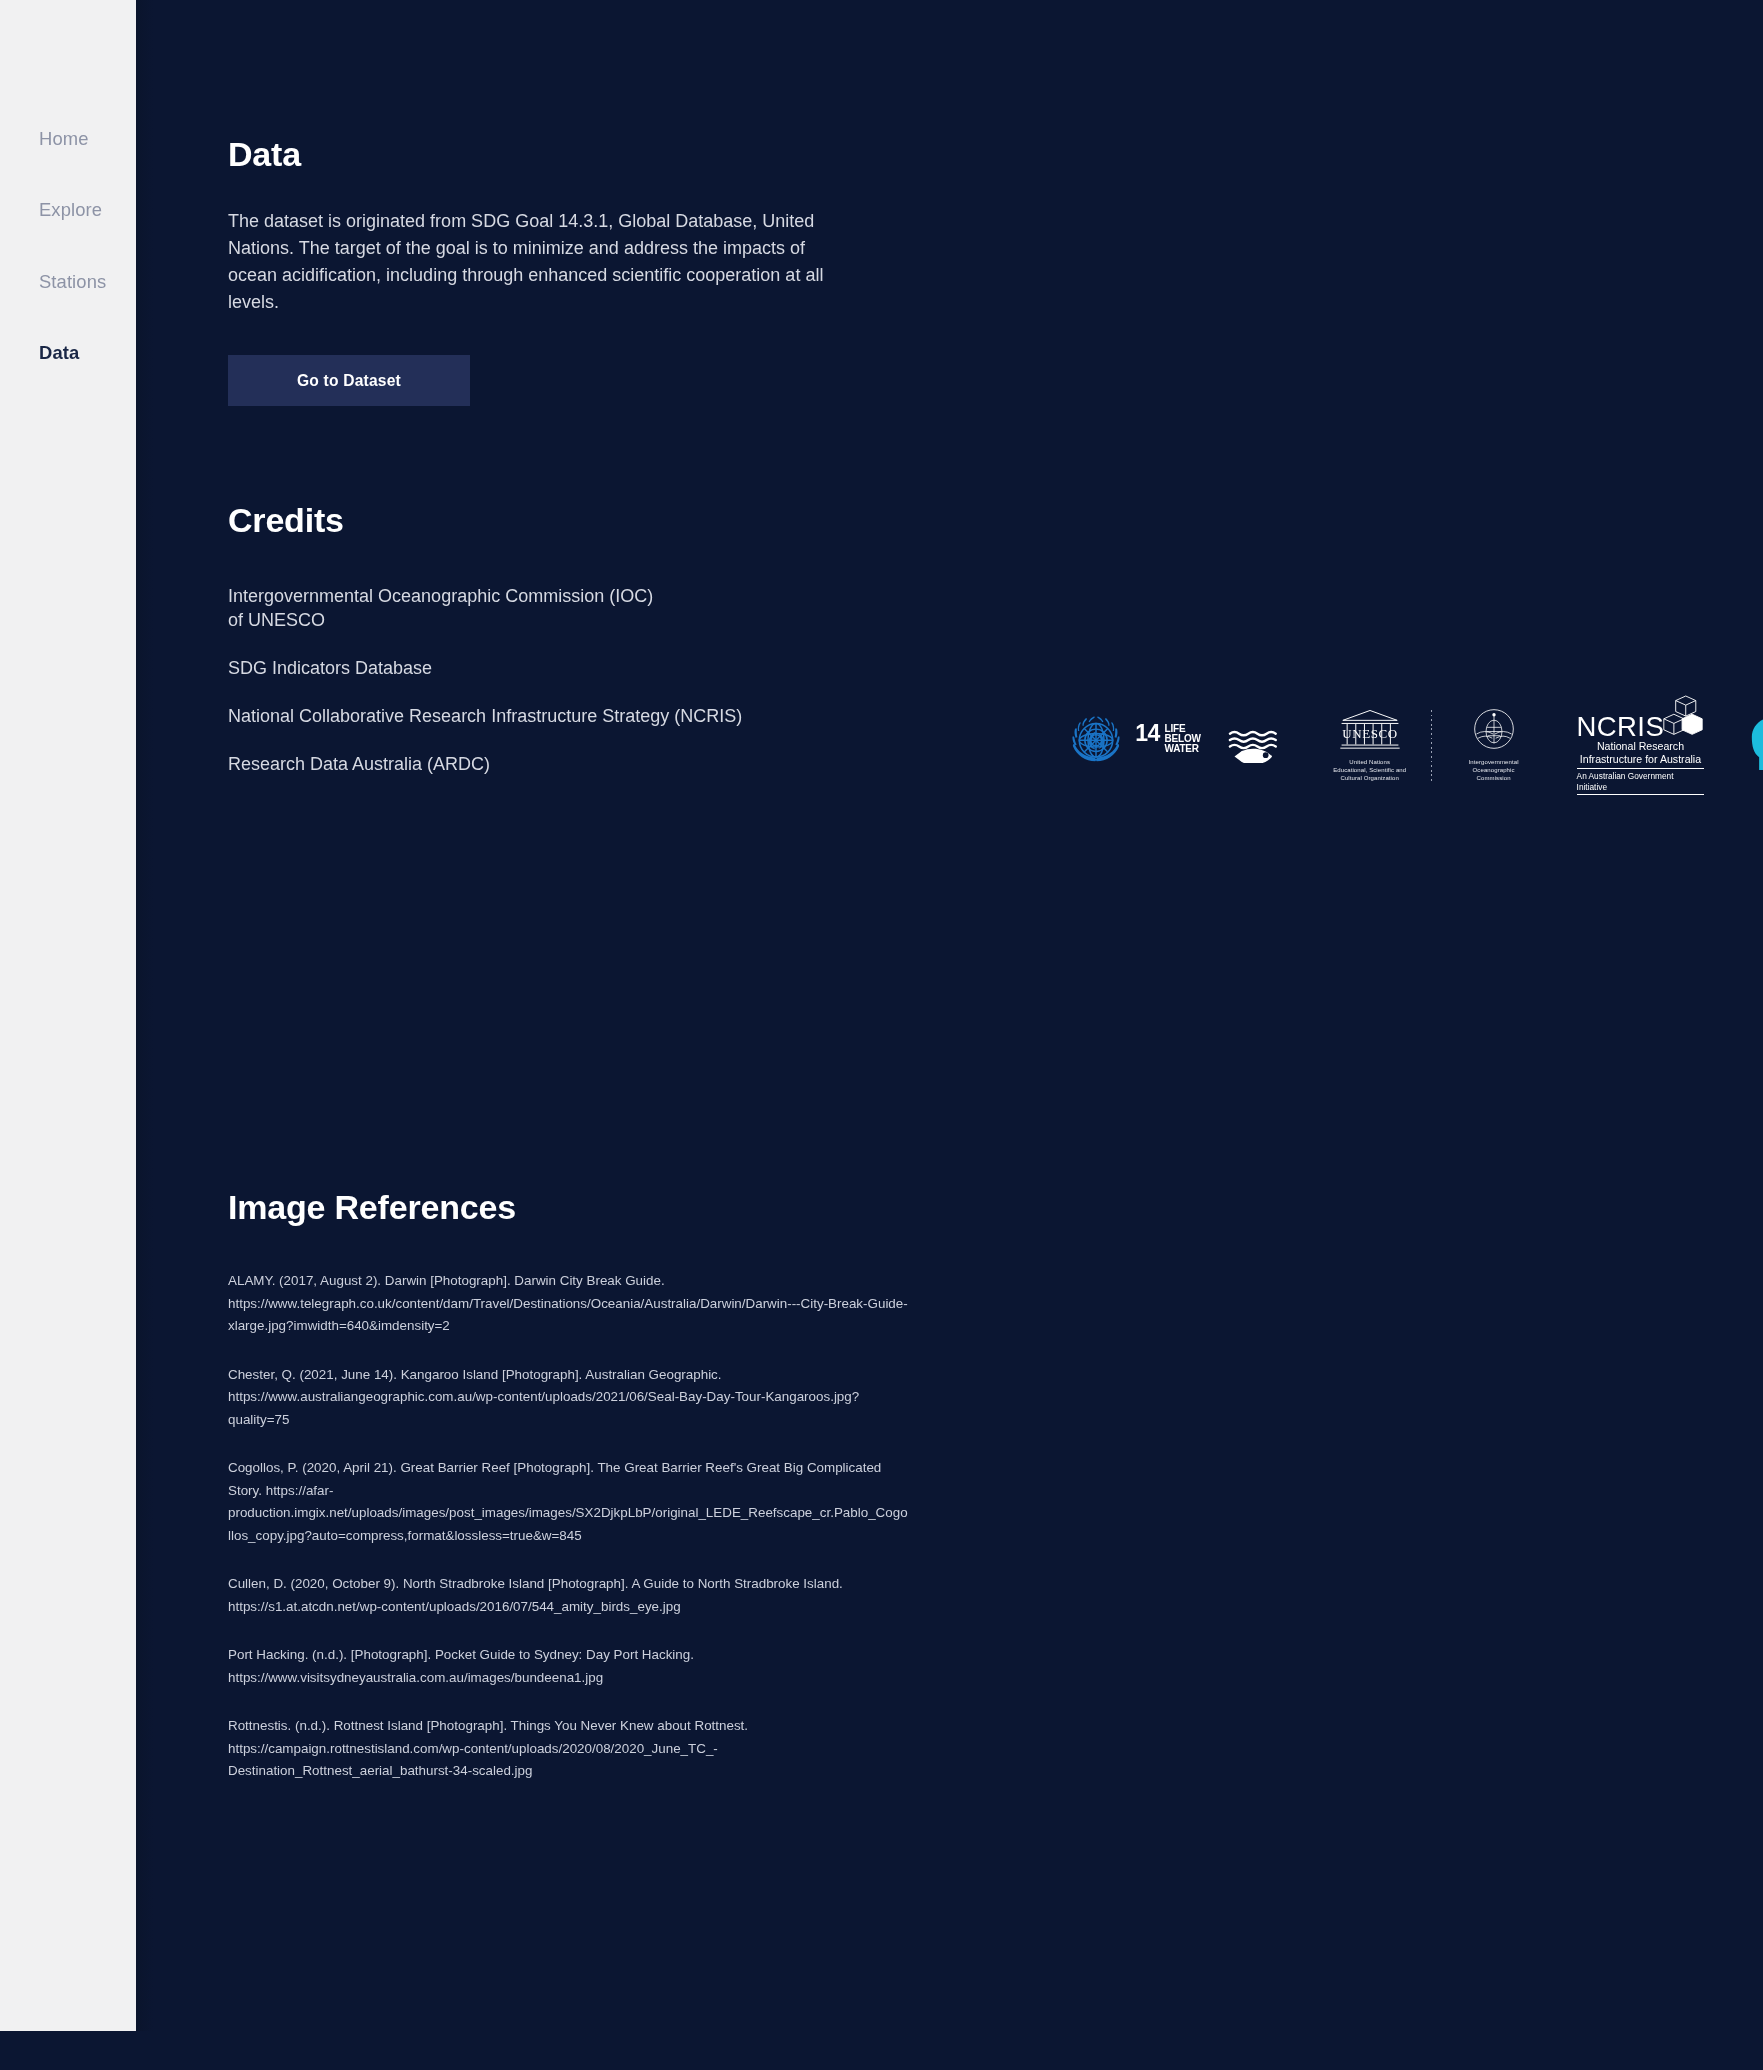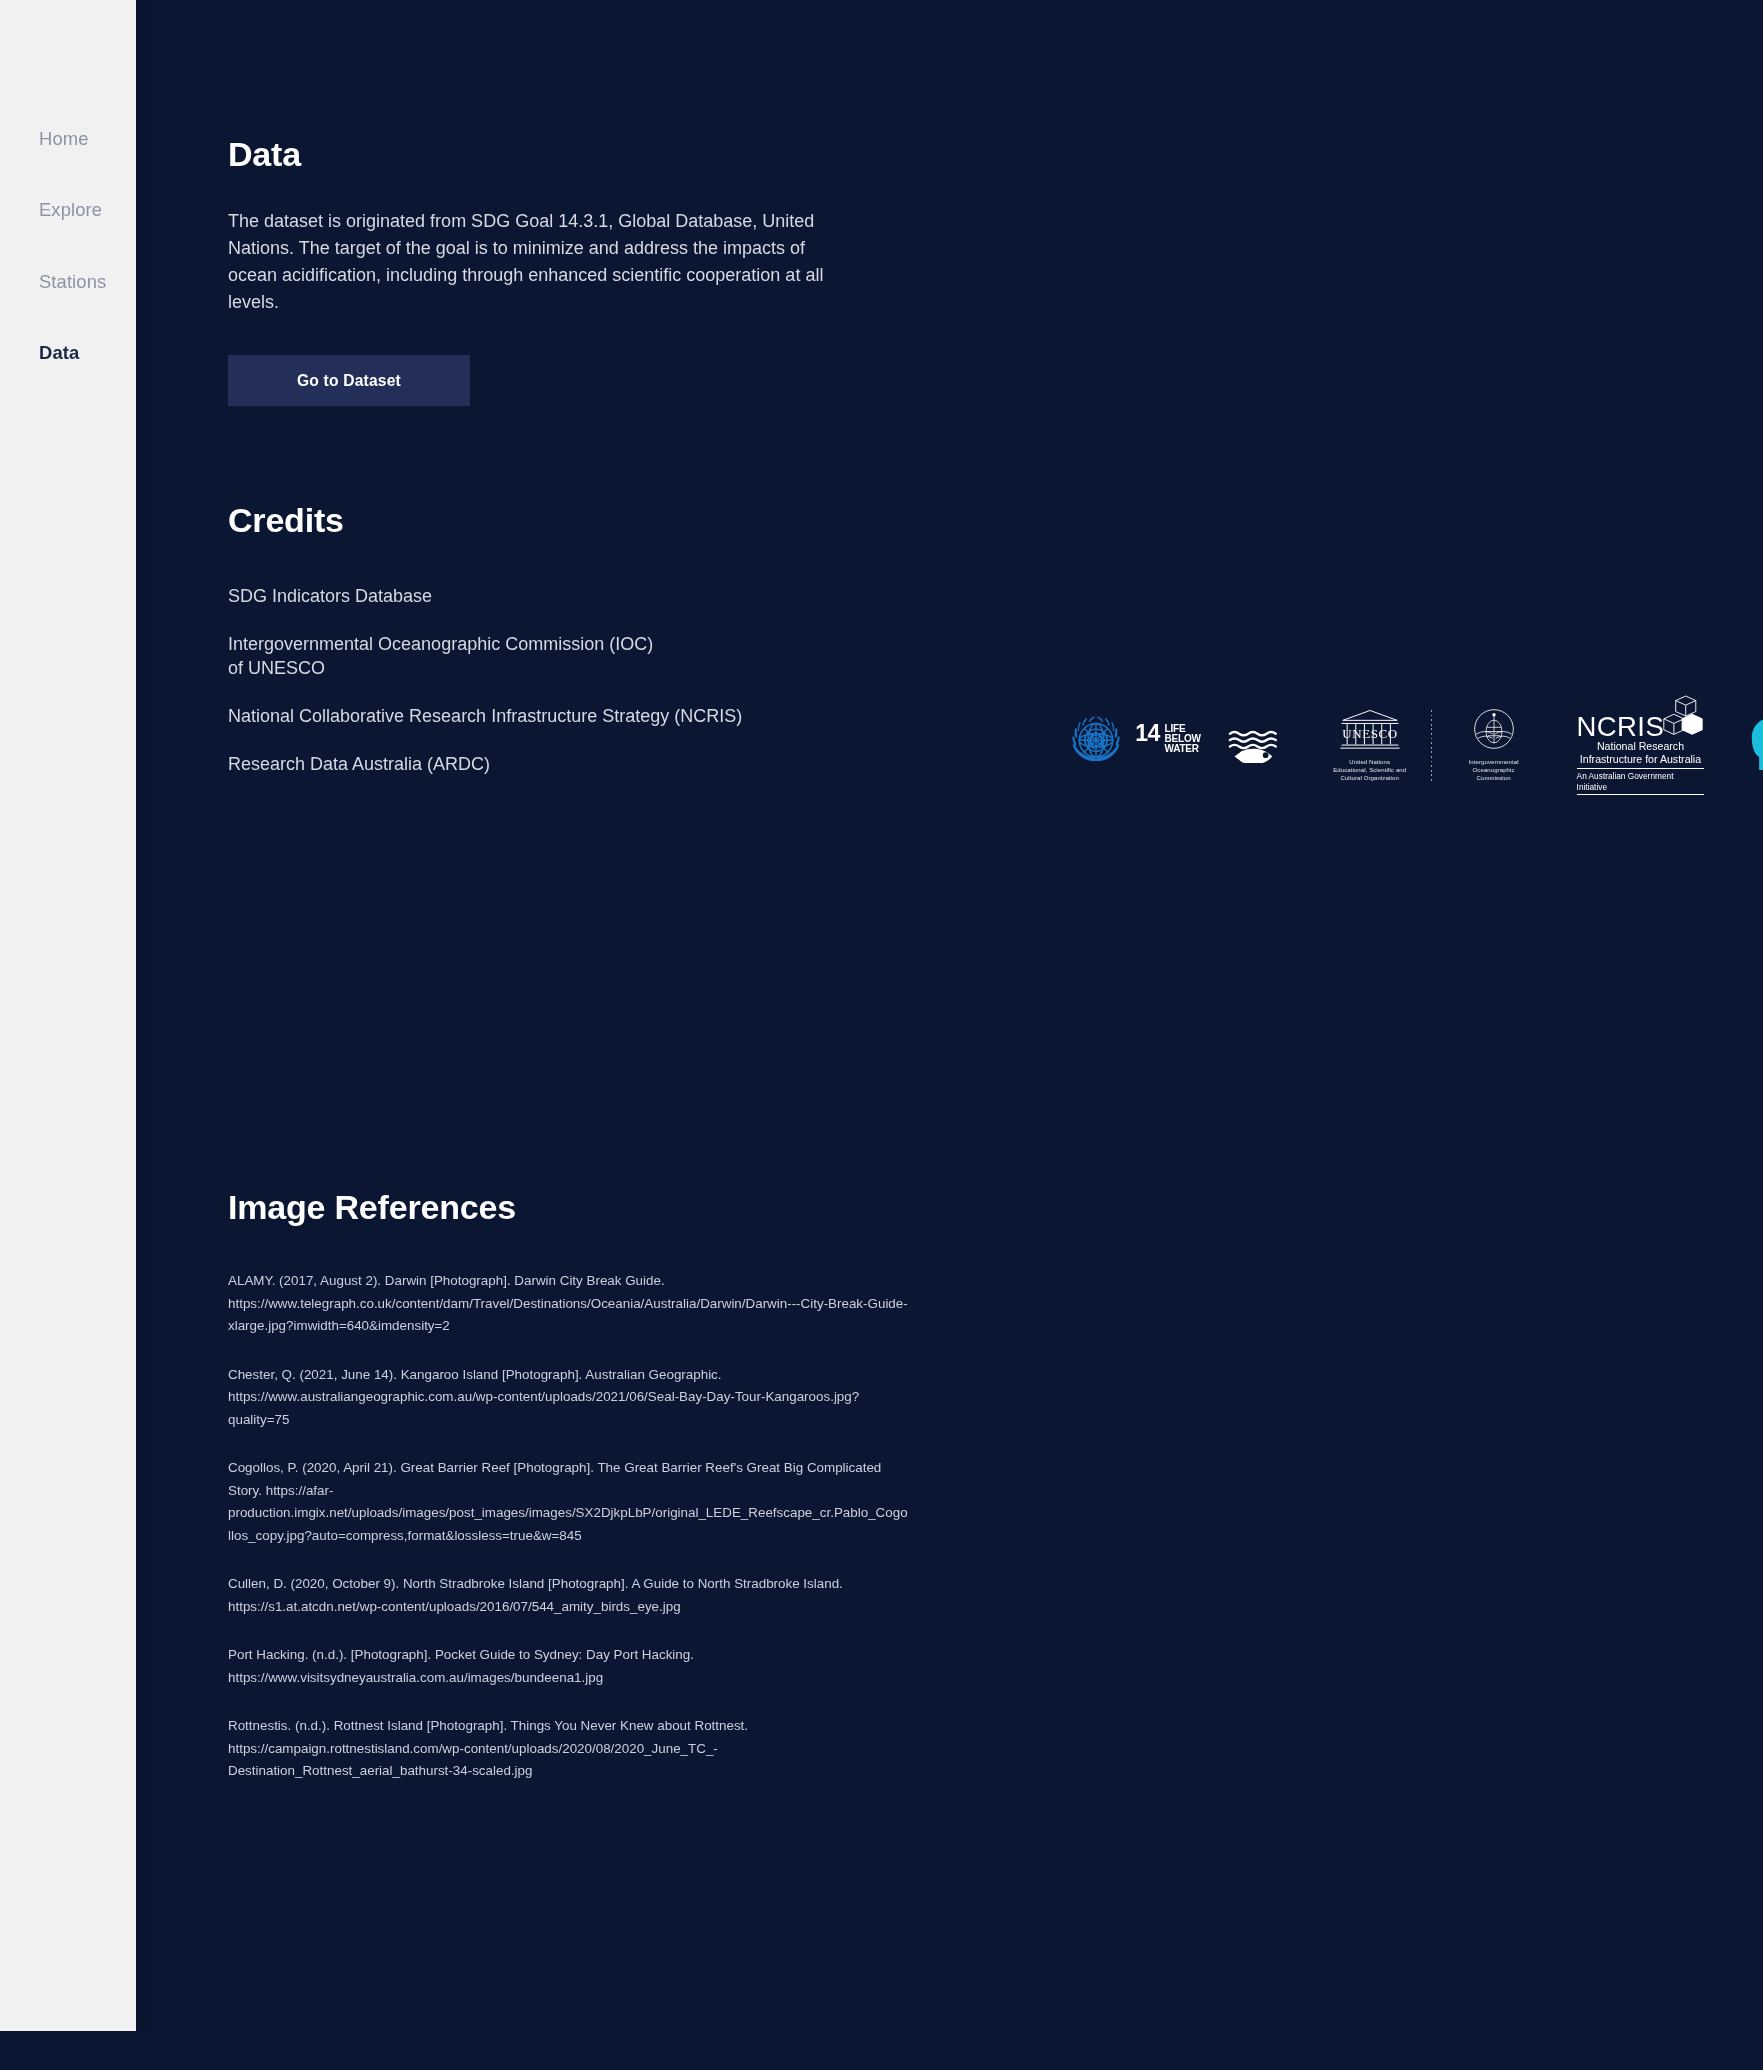--- a/index.html
+++ b/index.html
@@ -219,23 +219,23 @@
           <p class="body-text">The dataset is originated from SDG Goal 14.3.1, Global Database, United Nations. The target of the goal is to minimize and address the impacts of ocean acidification, including through enhanced scientific cooperation at all levels.</p>
         </div>
         <button id="go-to-dataset">Go to Dataset</button>
       </section>
 
       <section>
         <div id="credits-heading-wrap">
           <h1 class="section-title">Credits</h1>
         </div>
         <div id="credits-list">
-          <div class="credit-line">SDG Indicators Database</div>
           <div class="credit-line">Intergovernmental Oceanographic Commission (IOC)
 of UNESCO</div>
+          <div class="credit-line">SDG Indicators Database</div>
           <div class="credit-line">National Collaborative Research Infrastructure Strategy (NCRIS)</div>
           <div class="credit-line">Research Data Australia (ARDC)</div>
         </div>
       </section>
 
       <section>
         <div id="imgrefs-heading-wrap">
           <h1 class="section-title">Image References</h1>
         </div>
         <div id="imgrefs-list">

